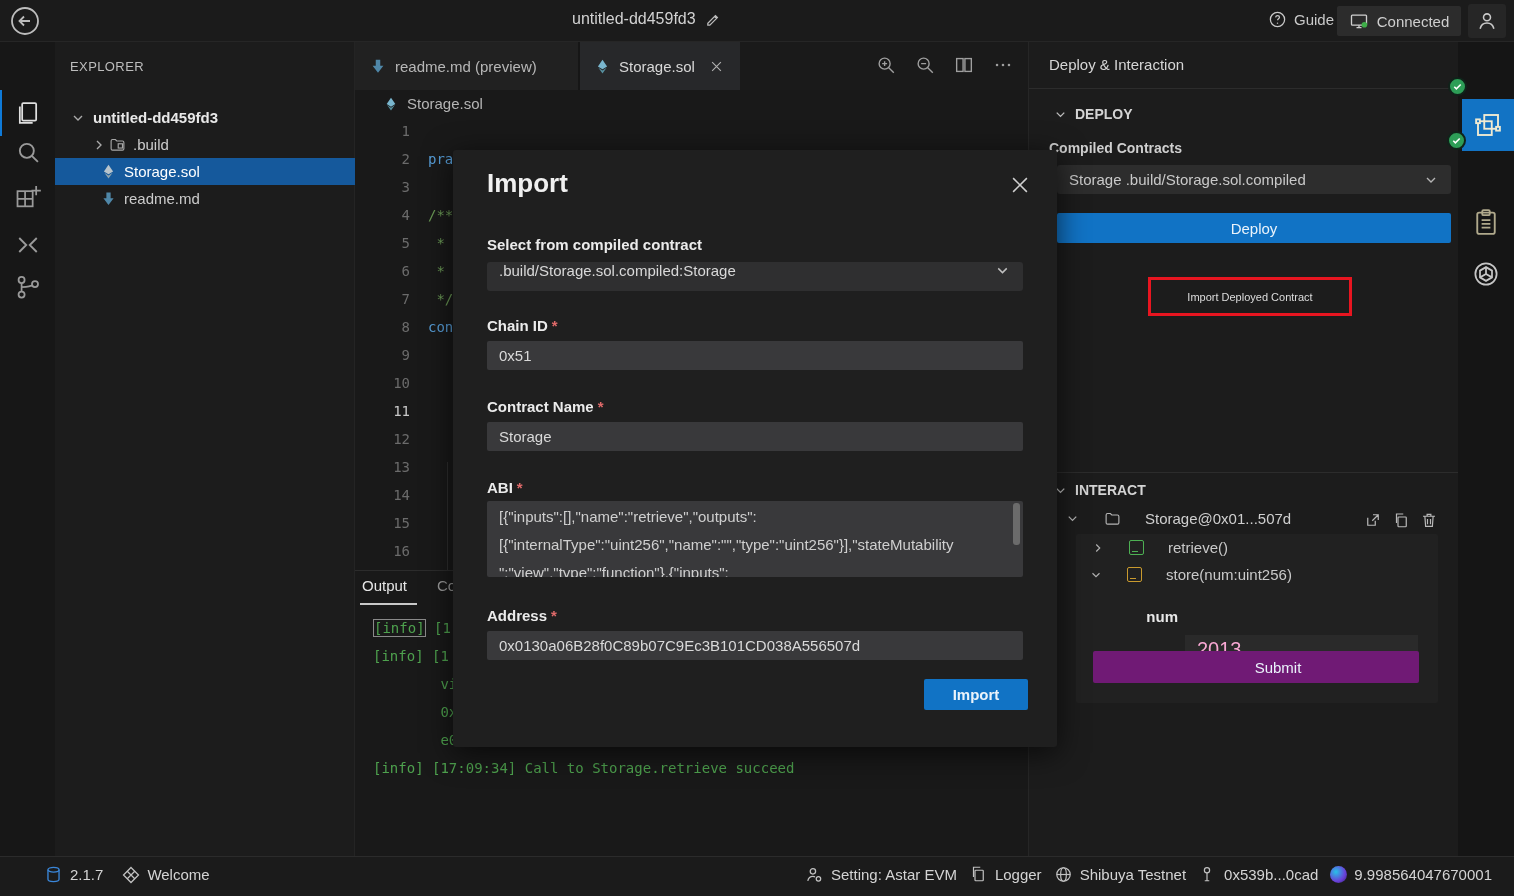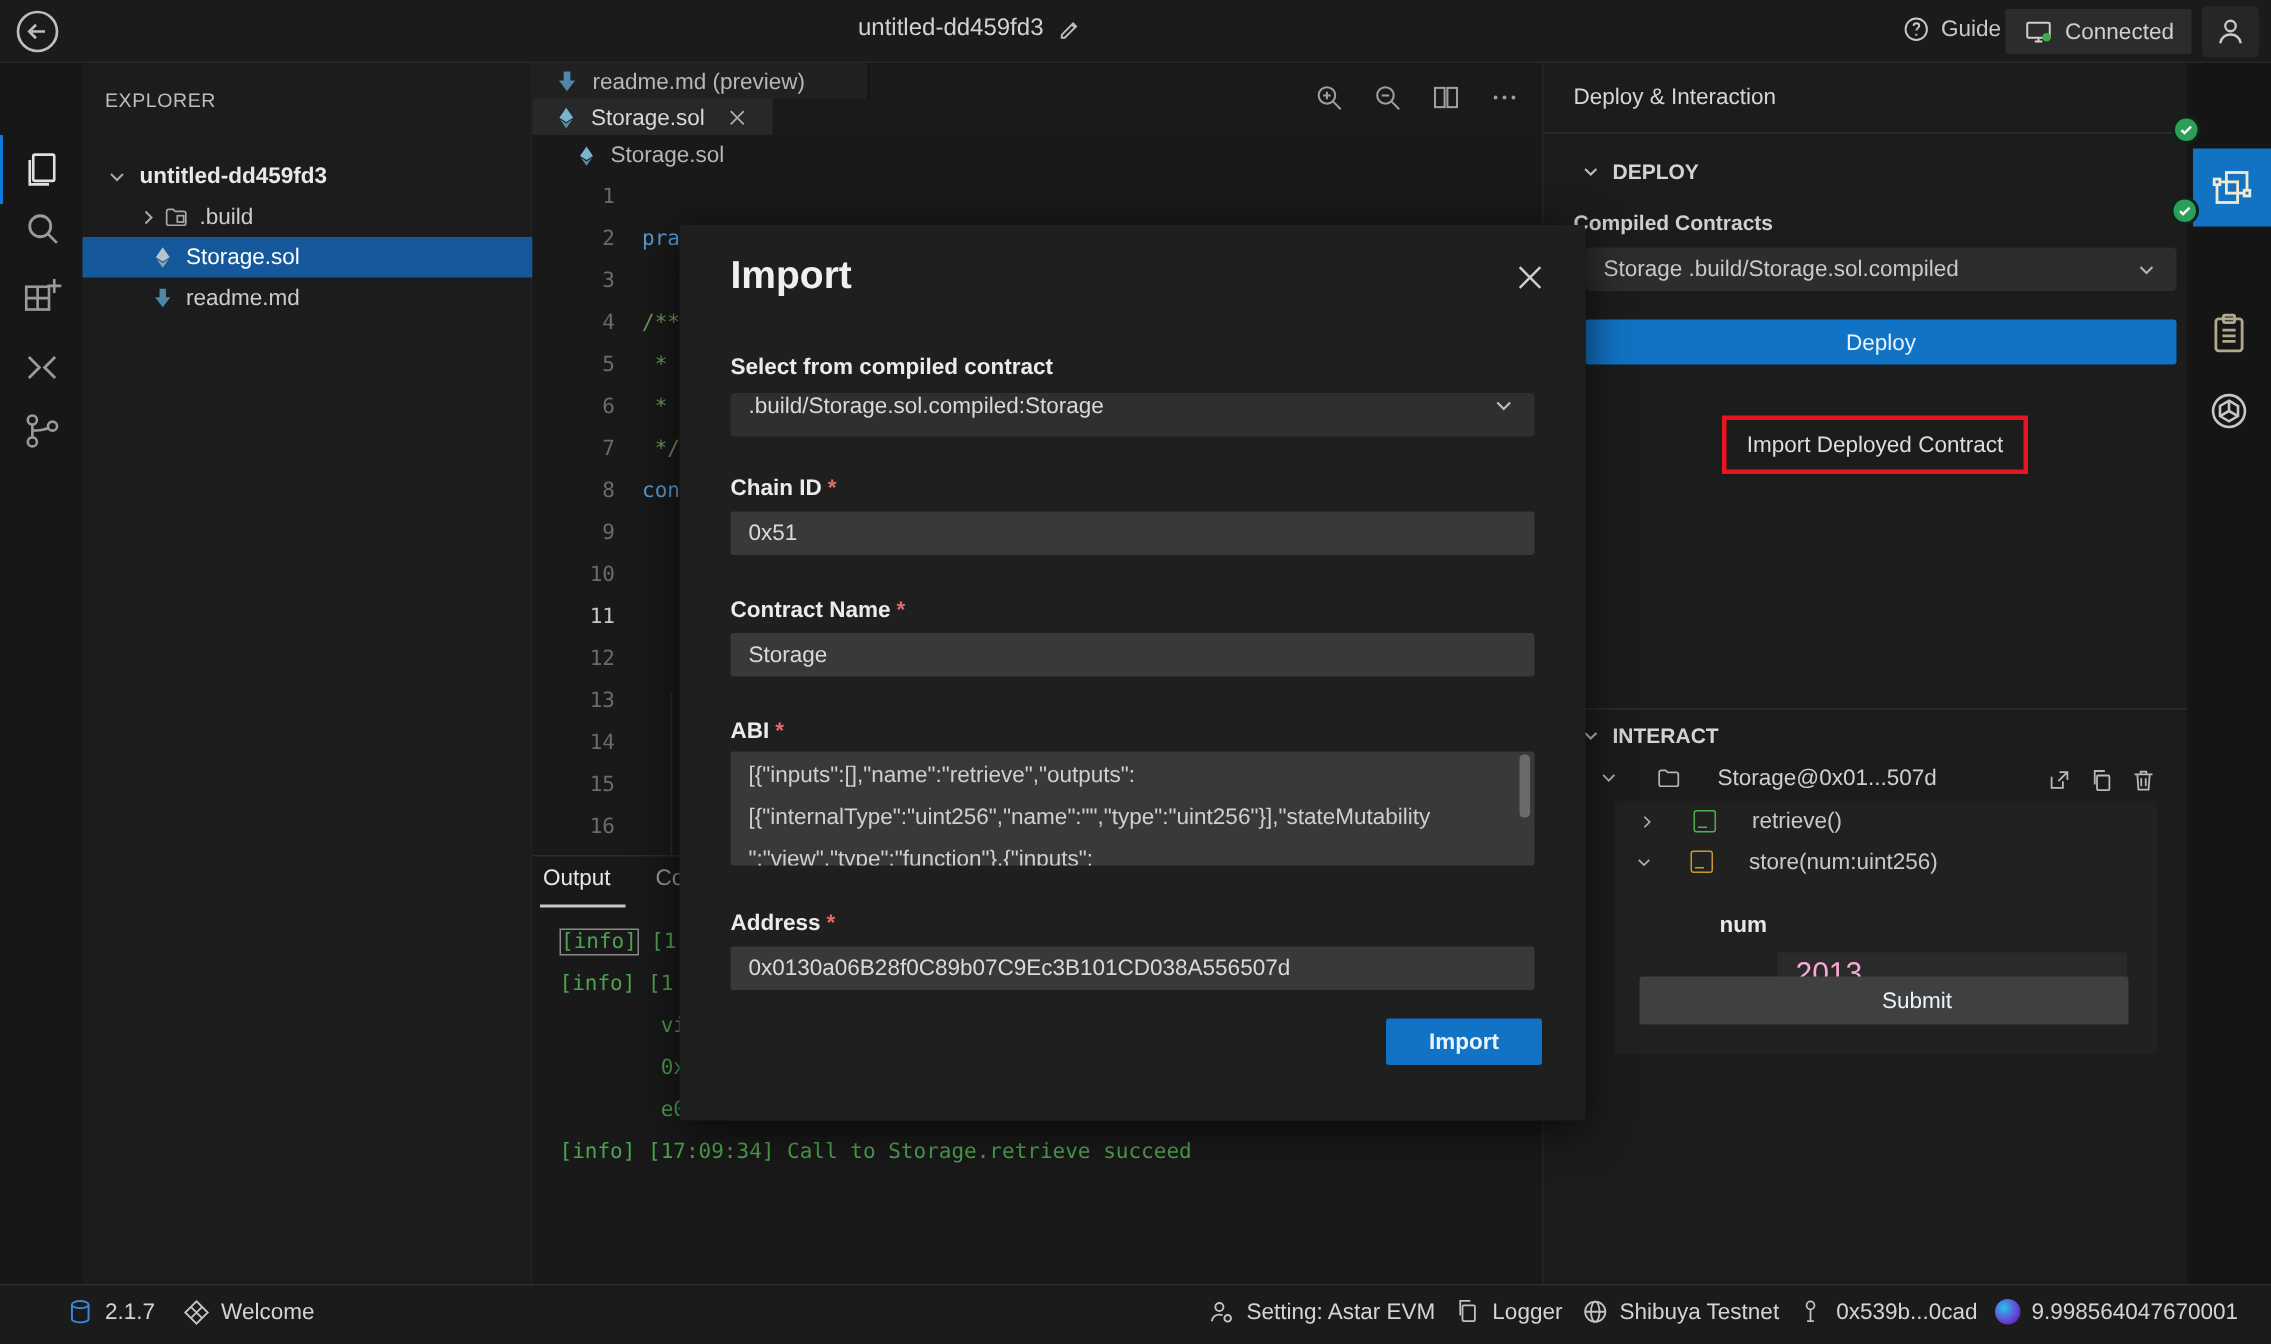--- a/index.html
+++ b/index.html
@@ -23,21 +23,21 @@
   #act-indicator{left:0;top:48px;width:2px;height:46px;background:#0f7ad8;}
   
   #explorer{left:55px;top:42px;width:300px;height:814px;background:#1c1c1c;border-right:1px solid #242424;}
   #explorer-h{left:15px;top:17px;font-size:13px;letter-spacing:.4px;color:#bdbdbd;}
   .tree-row{position:absolute;left:0;width:300px;height:27px;display:flex;align-items:center;font-size:15px;color:#cccccc;cursor:pointer;}
   .tree-row .chev{width:16px;height:16px;color:#aaaaaa;flex:0 0 auto;}
   .tree-row .fic{width:17px;height:17px;margin-right:7px;flex:0 0 auto;}
   .tree-row.sel{background:#15599c;color:#ffffff;}
   
   #editor{left:355px;top:42px;width:673px;height:814px;background:#191919;}
-  #tabstrip{left:0;top:0;width:673px;height:48px;background:#1a1a1a;display:flex;flex-direction:column;}
+  #tabstrip{left:0;top:0;width:673px;height:48px;background:#1a1a1a;display:flex;}
   .tab{height:48px;display:flex;align-items:center;gap:8px;padding:0 14px;font-size:15px;color:#b7b7b7;cursor:pointer;}
   .tab.inactive{background:#212121;width:225px;border-right:2px solid #161616;}
   .tab.active{background:#27282a;width:160px;color:#d8d8d8;}
   .tab .tclose{width:15px;height:15px;color:#b0b0b0;margin-left:6px;cursor:pointer;}
   #ed-tools{position:absolute;right:14px;top:12px;display:flex;gap:17px;color:#9f9f9f;}
   #ed-tools .tic{width:22px;height:22px;cursor:pointer;}
   #breadcrumb{left:0;top:48px;width:673px;height:27px;display:flex;align-items:center;gap:8px;padding-left:28px;font-size:15px;color:#b5b5b5;}
   #code{left:0;top:75px;width:673px;height:453px;font-family:"DejaVu Sans Mono",monospace;font-size:14px;}
   .code-row{display:flex;height:28px;line-height:28px;}
   .gutter{width:73px;text-align:right;padding-right:18px;color:#6b6b6b;}
@@ -61,35 +61,35 @@
   .sec-h{position:absolute;display:flex;align-items:center;gap:7px;font-size:14px;font-weight:bold;color:#d4d4d4;cursor:pointer;}
   .sec-h .chev{width:15px;height:15px;color:#bdbdbd;}
   #cc-label{left:20px;top:98px;font-size:14px;font-weight:bold;color:#cfcfcf;}
   #cc-select{left:28px;top:123px;width:394px;height:29px;background:#2d2d2d;border-radius:3px;display:flex;align-items:center;
     padding:0 12px;font-size:15px;color:#c9c9c9;cursor:pointer;}
   #cc-select .chev{margin-left:auto;width:16px;height:16px;color:#b5b5b5;}
   .btn{position:absolute;display:flex;align-items:center;justify-content:center;border-radius:2px;
     font-size:15px;color:#eaf3fb;cursor:pointer;}
   #deploy-btn{left:28px;top:171px;width:394px;height:30px;background:#1173c5;}
   #idc-box{left:119px;top:235px;width:204px;height:39px;border:3px solid #e81520;display:flex;align-items:center;justify-content:center;}
-  #idc-btn{font-size:15px;color:#dddddd;cursor:pointer;white-space:nowrap;}
+  #idc-btn{font-size:11px;color:#dddddd;cursor:pointer;white-space:nowrap;}
   #rp-div2{left:0;top:430px;width:430px;height:1px;background:#2c2c2c;}
   #contract-row{left:36px;top:468px;display:flex;align-items:center;gap:24px;font-size:15px;color:#cfcfcf;cursor:pointer;}
   #contract-icons{left:335px;top:469px;display:flex;gap:10px;color:#b9b9b9;}
   #contract-icons .iic{width:18px;height:18px;cursor:pointer;}
   #fn-container{left:47px;top:492px;width:362px;height:169px;background:#212121;border-radius:2px;}
   .fn-row{position:absolute;display:flex;align-items:center;gap:24px;font-size:15px;color:#c9c9c9;cursor:pointer;}
   .fn-sq{width:15px;height:15px;border-radius:2px;position:relative;}
   .fn-sq.green{border:1.5px solid #4db053;}
   .fn-sq.yellow{border:1.5px solid #c99a2e;}
   .fn-sq::after{content:"";position:absolute;left:2px;right:5px;bottom:2px;height:1.5px;background:inherit;border-bottom:1.5px solid;}
   #num-label{left:115px;top:566px;width:34px;text-align:right;font-size:15px;font-weight:bold;color:#e8e8e8;}
   #num-input{left:156px;top:561px;width:233px;height:28px;background:#2a2a2a;border:none;color:#f9a8d4;
     font-size:20px;padding:0 12px;font-family:"Liberation Sans",sans-serif;margin-top:32px;}
-  #submit-btn{left:64px;top:609px;width:326px;height:32px;background:#404040;padding-left:44px;}
+  #submit-btn{left:64px;top:609px;width:326px;height:32px;background:#701a75;padding-left:44px;}
   
   #rail{left:1458px;top:42px;width:56px;height:814px;background:#151515;}
   .rail-ic{position:absolute;left:13px;width:30px;height:30px;color:#b9b28f;cursor:pointer;}
   #rail-active{left:4px;top:57px;width:52px;height:52px;background:#1273c4;}
   #rail-active .rail-ic{position:static;margin:11px auto;color:#f0ead2;}
   .badge{position:absolute;width:19px;height:19px;border-radius:50%;background:#2d9e57;border:2px solid #10231a;
     display:flex;align-items:center;justify-content:center;}
   
   #statusbar{left:0;top:856px;width:1514px;height:40px;background:#1b1b1b;border-top:1px solid #2b2b2b;}
   #sb-left{position:absolute;left:44px;top:0;height:34px;display:flex;align-items:center;gap:10px;font-size:15px;color:#d4d4d4;}

